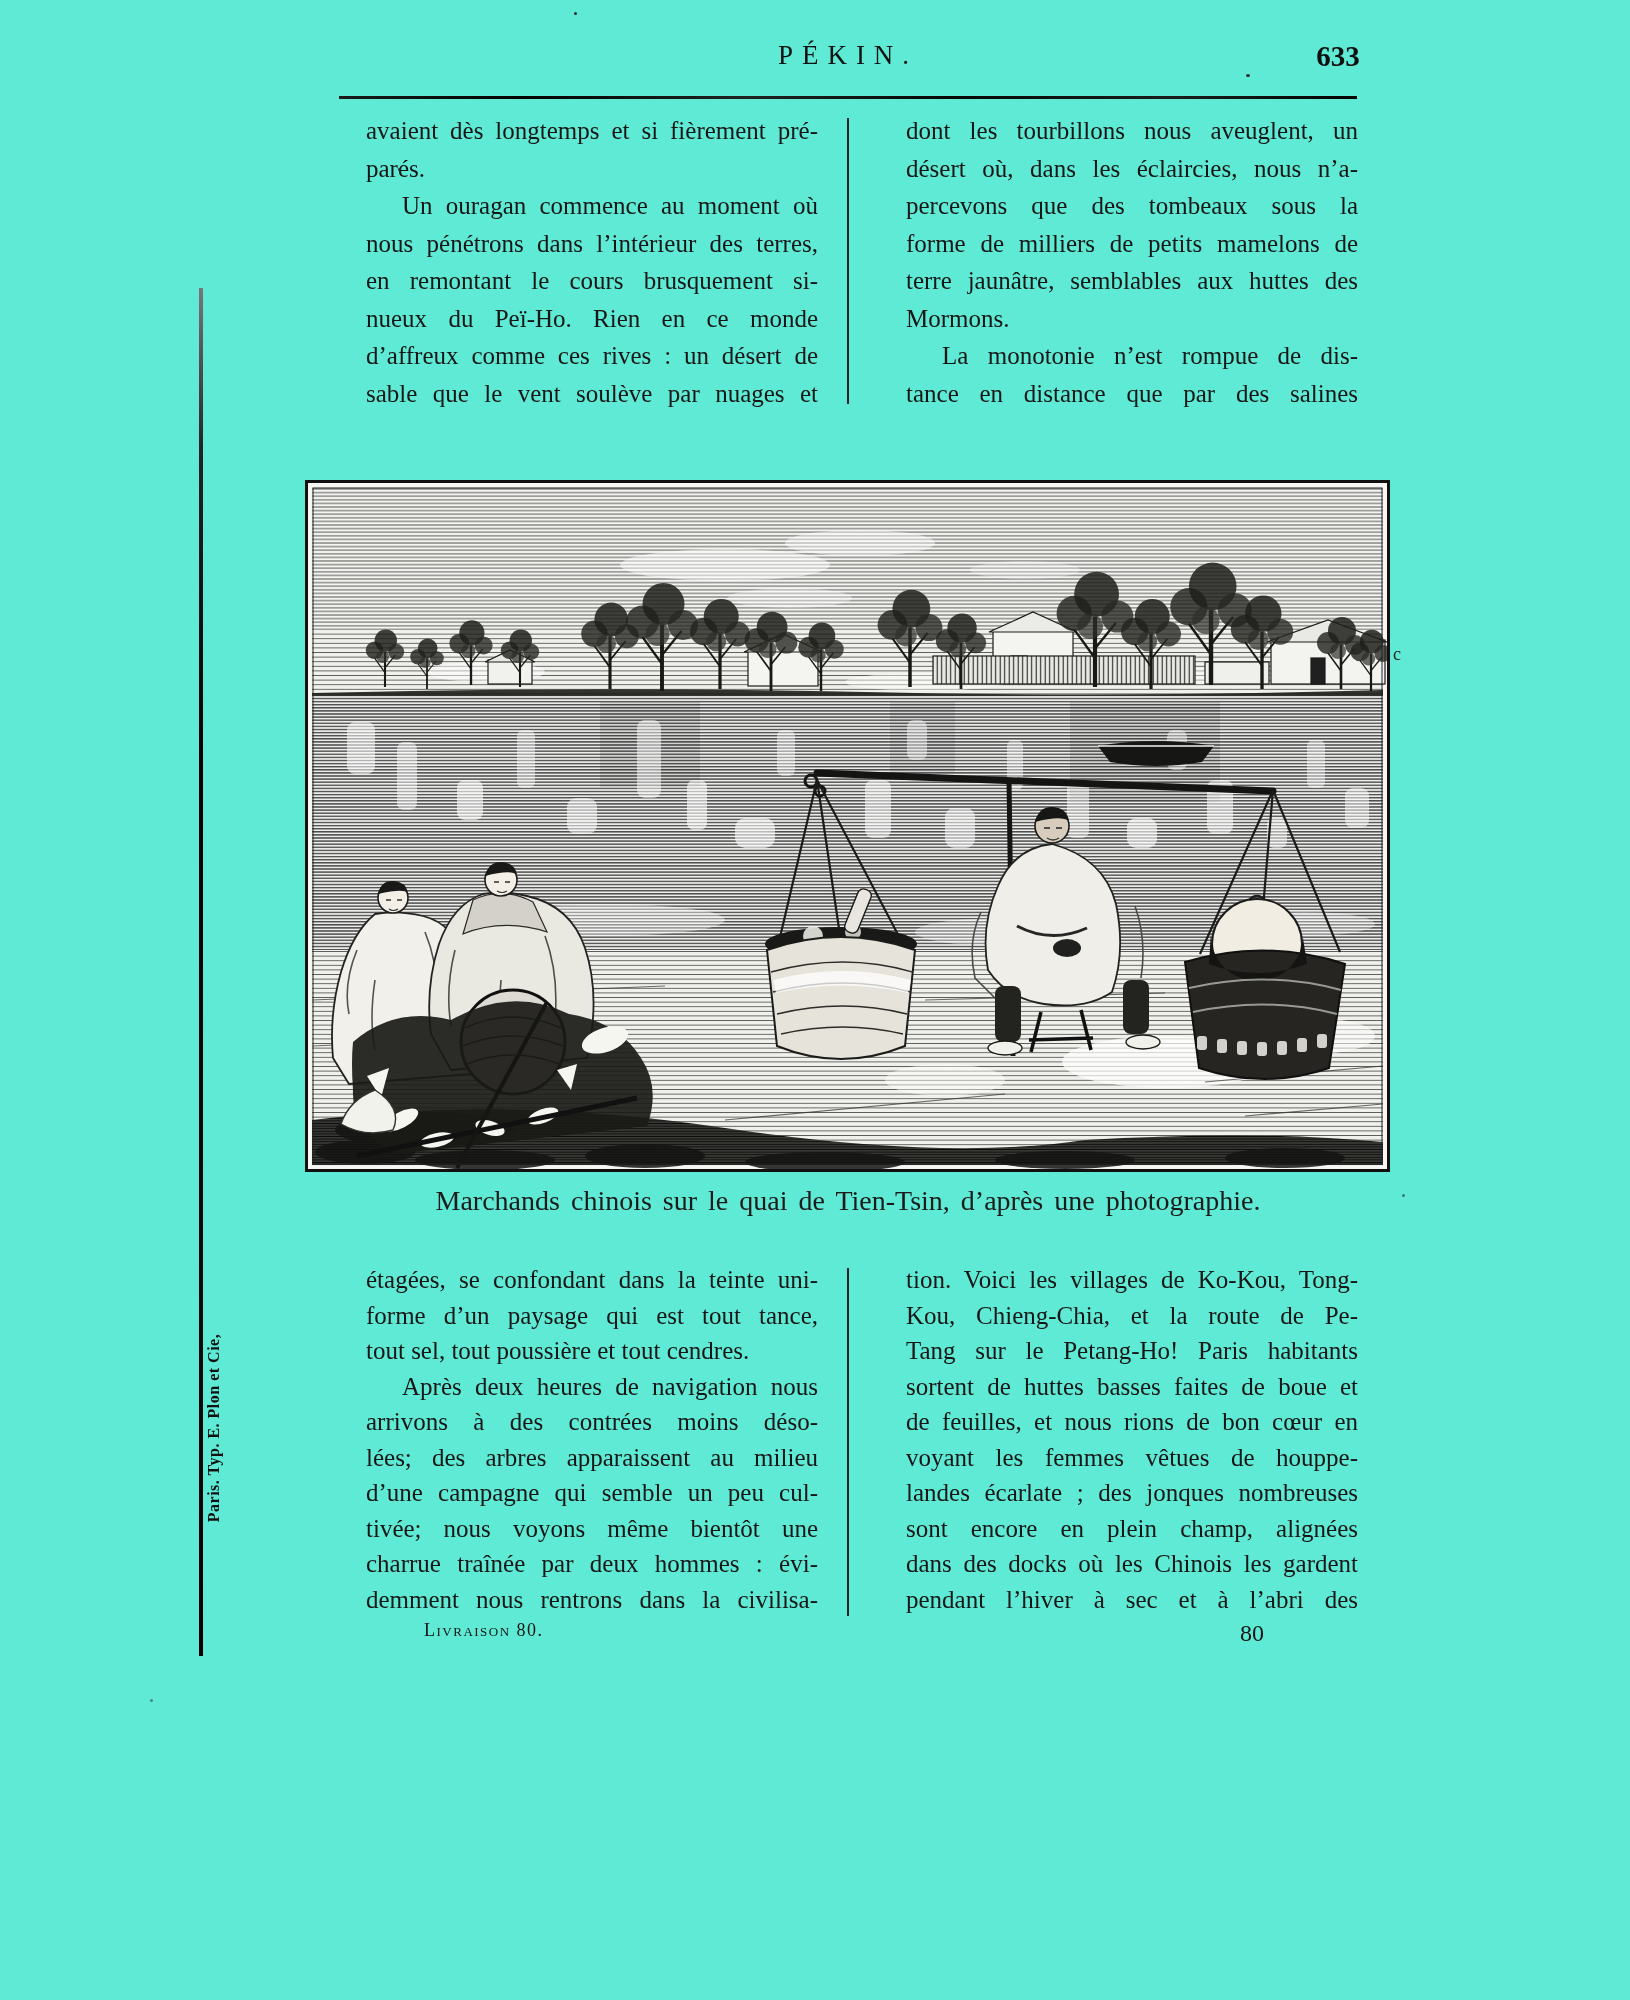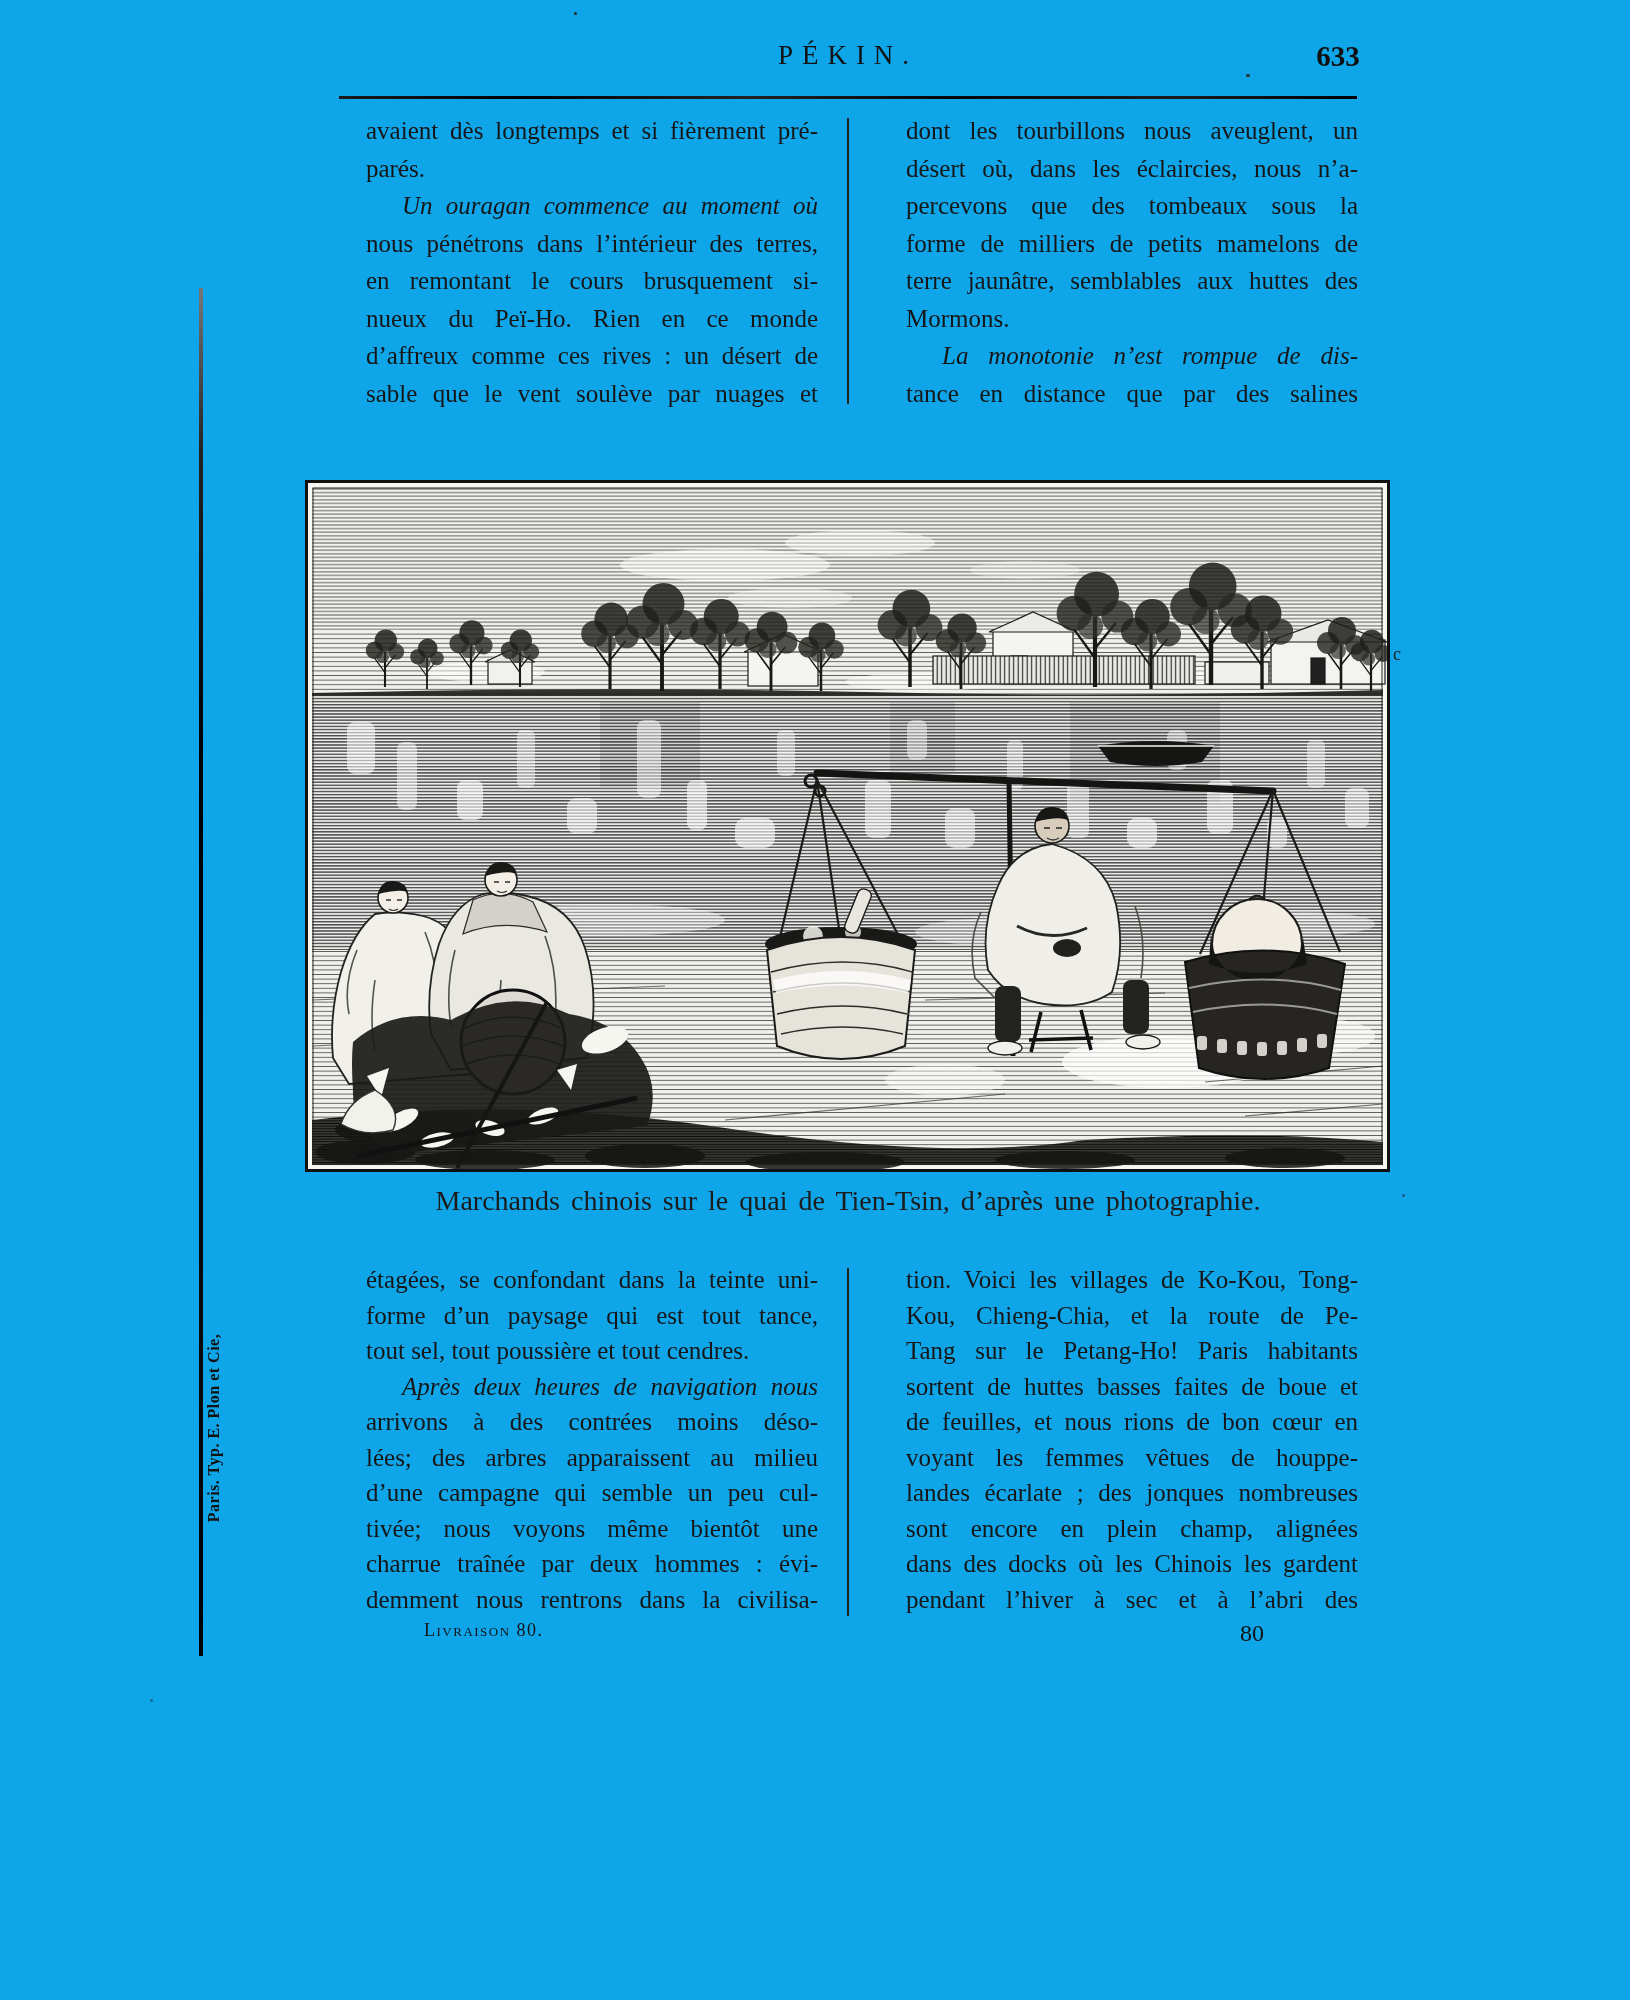--- a/index.html
+++ b/index.html
@@ -1,17 +1,17 @@
 <!DOCTYPE html>
 <html><head>
 <meta charset="utf-8">
 <style>
   html,body{margin:0;padding:0;background:#e8e8e8;}
   .page{
-    position:relative;width:1630px;height:2000px;background:#0ea5e9;
+    position:relative;width:1630px;height:2000px;background:#5eead4;
     font-family:"Liberation Serif", serif;color:#151515;overflow:hidden;
   }
   .running-head{
     position:absolute;left:338px;top:40px;width:1020px;text-align:center;
     font-size:27px;letter-spacing:9px;color:#121212;
   }
   .page-num{
     position:absolute;left:1308px;top:40px;width:60px;text-align:center;
     font-size:29px;font-weight:700;color:#101010;
   }
@@ -19,21 +19,21 @@
     position:absolute;left:339px;top:96px;width:1018px;height:3px;
     background:linear-gradient(90deg,#1a1a1a 0%,#000 18%,#222 40%,#050505 60%,#1c1c1c 82%,#000 100%);
   }
   .colwrap{position:absolute;left:338px;display:flex;gap:60px;}
   .colwrap.top{top:112px;}
   .colwrap.bottom{top:1262px;}
   .col{width:480px;font-size:25px;line-height:37.5px;color:#161616;}
   .colwrap.bottom .col{line-height:35.5px;}
   .tline{text-align:justify;text-align-last:justify;margin-left:28px;}
   .tline.endline{text-align-last:left;}
-  .tline.indent{text-indent:36px;font-style:italic;}
+  .tline.indent{text-indent:36px;}
   .col-divider{position:absolute;left:847px;width:2px;background:#232323;}
   .col-divider.top{top:118px;height:286px;}
   .col-divider.bottom{top:1268px;height:348px;}
   .illustration{
     position:absolute;left:305px;top:480px;width:1085px;height:692px;
   }
   .margin-mark{
     position:absolute;left:1393px;top:644px;font-size:18px;color:#222;
   }
   .caption{

